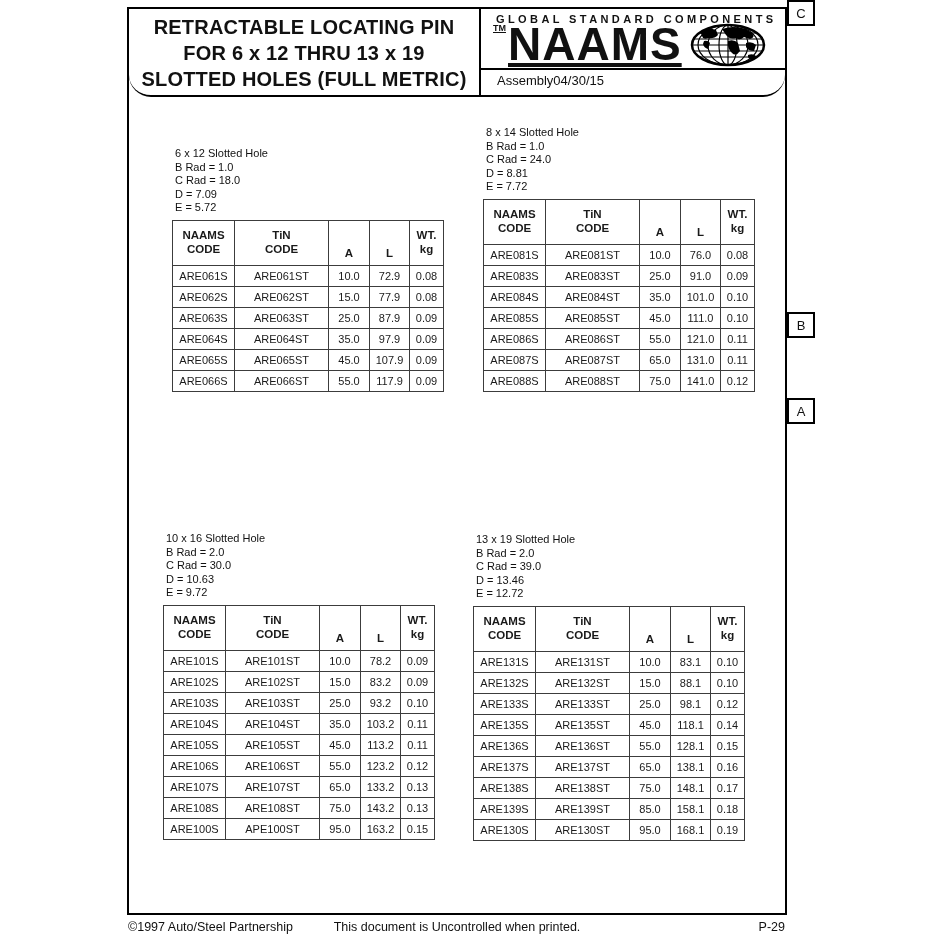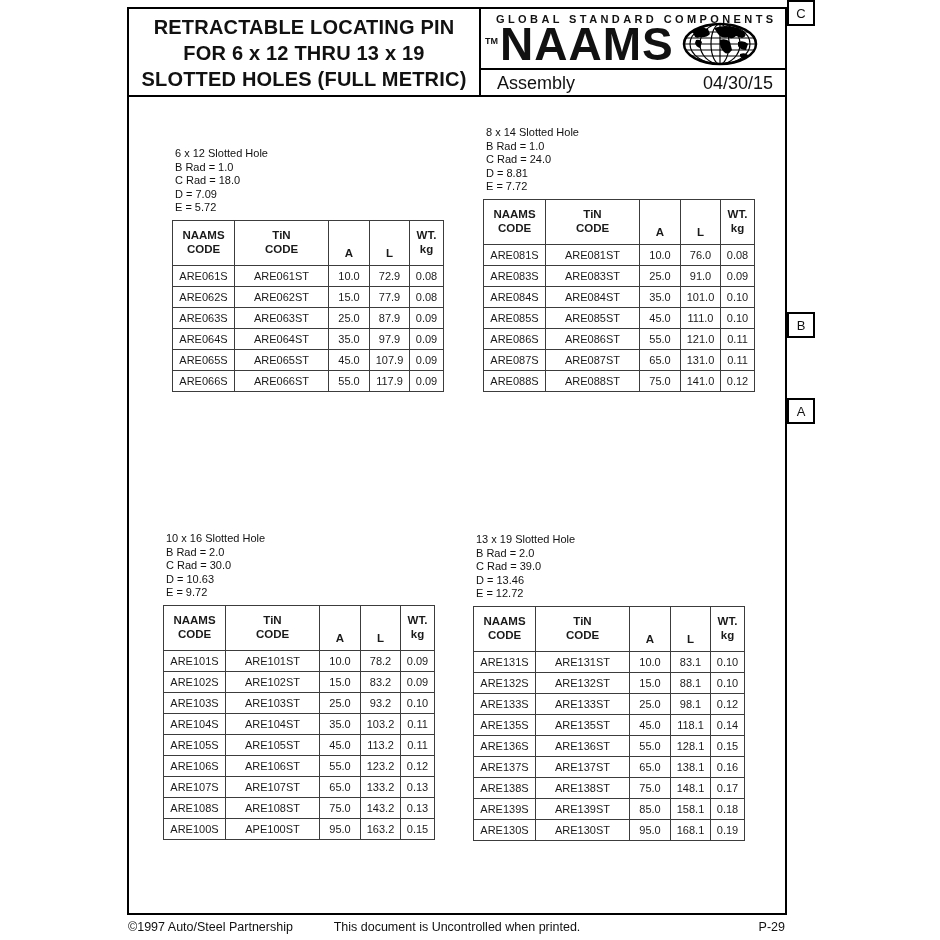--- a/index.html
+++ b/index.html
@@ -20,20 +20,21 @@
     box-sizing: border-box;
     background: #fff;
   }
 
   
   .doc-header {
     position: absolute; left: 0; top: 0; right: 0;
     height: 86px;
     border-bottom: 2px solid #000;
     display: flex;
+    border-radius: 22px;
   }
   .title-block {
     width: 352px;
     border-right: 2px solid #000;
     box-sizing: border-box;
     display: flex; flex-direction: column; justify-content: center;
     text-align: center;
     font-weight: bold; font-size: 20px; line-height: 26px;
     letter-spacing: 0.2px;
     padding-top: 2px;
@@ -42,33 +43,34 @@
     flex: 1;
     display: flex; flex-direction: column;
     box-sizing: border-box;
     padding-top: 4px;
   }
   .brand-tagline {
     font-weight: bold; font-size: 11px; letter-spacing: 3.4px;
     padding-left: 15px; white-space: nowrap;
   }
   .brand-row {
-    display: flex; align-items: center;
+    display: flex; align-items: flex-start;
     height: 42px; margin-top: -2px;
-    padding-left: 4px;
+    padding-left: 12px;
+    text-decoration: underline;
   }
   .brand-tm { font-weight: bold; font-size: 9px; margin-right: 2px; margin-bottom: 6px; }
   .brand-name {
     font-weight: bold; font-size: 46px; line-height: 42px; letter-spacing: 1px;
   }
   .globe { margin-left: 8px; margin-bottom: 1px; }
   .brand-rule { border-top: 2px solid #000; margin-top: 3px; }
   .brand-sub {
-    display: flex; justify-content: space-between;
-    font-size: 18px;
+    display: flex; 
+    font-size: 13px;
     padding: 3px 12px 0 16px;
   }
 
   
   .doc-body { position: absolute; left: 0; top: 88px; right: 0; bottom: 0; }
   .spec-section { position: absolute; }
   .spec-notes { font-size: 11px; line-height: 13.5px; margin-left: 3px; white-space: nowrap; }
   .spec-table { border-collapse: collapse; margin-top: 5px; background: #fff; }
   .spec-table th, .spec-table td {
     border: 1px solid #3c3c3c;

